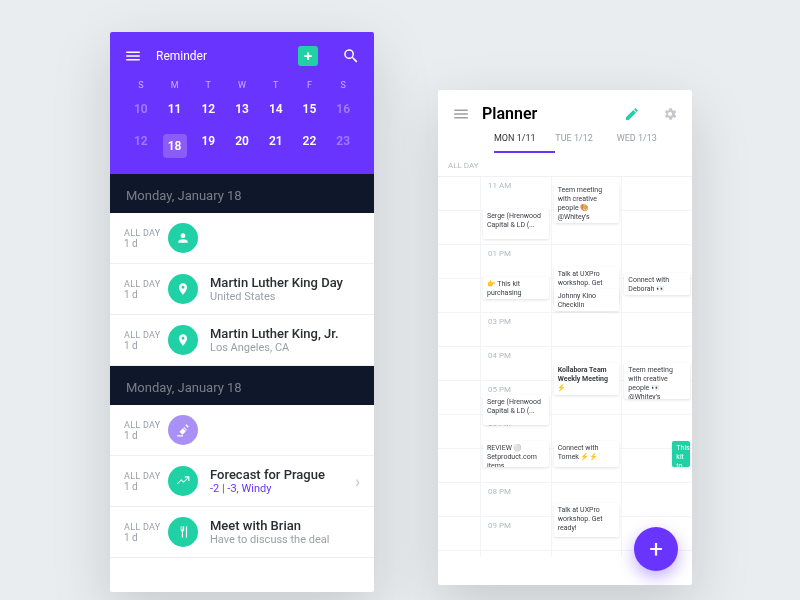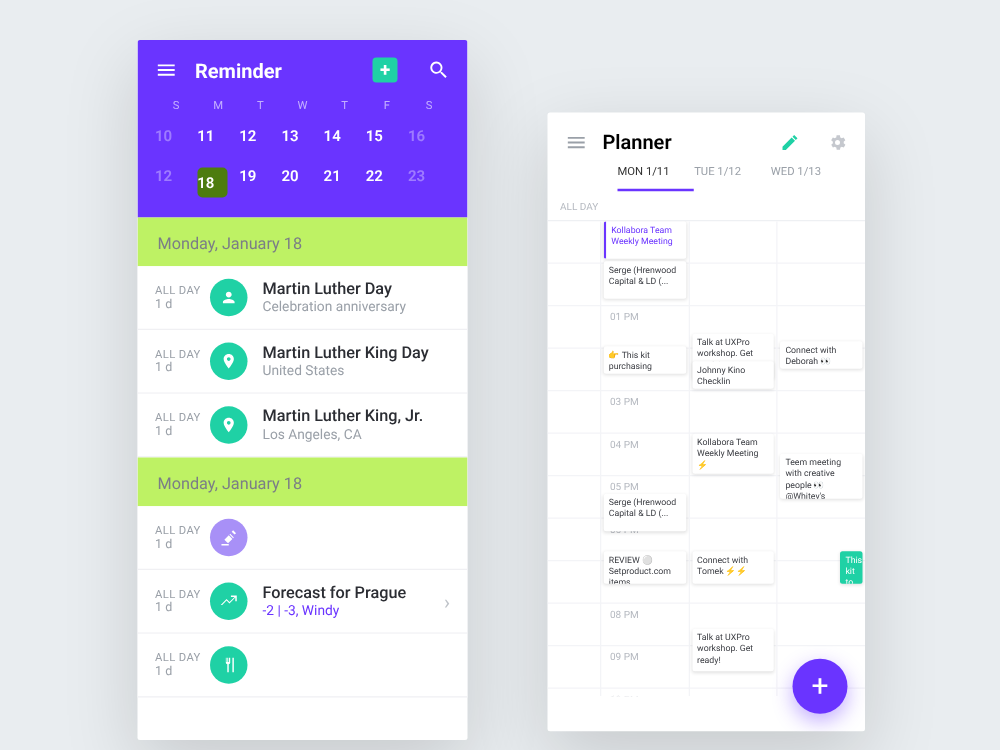--- a/index.html
+++ b/index.html
@@ -4,30 +4,30 @@
 <style>
 * { margin:0; padding:0; box-sizing:border-box; font-family:-apple-system,BlinkMacSystemFont,"Segoe UI",Roboto,sans-serif; }
 body { background:#e9edf0; width:800px; height:600px; overflow:hidden; position:relative; }
 .phone { position:absolute; background:#fff; border-radius:2px; box-shadow:0 20px 60px rgba(0,0,0,0.15); overflow:hidden; }
 .phone-left { left:110px; top:32px; width:264px; height:560px; }
 .phone-right { left:438px; top:90px; width:254px; height:495px; }
 
 
 .cal-head { background:#6a34ff; color:#fff; padding:14px 14px 10px; }
 .cal-top { display:flex; align-items:center; gap:14px; }
-.cal-top .title { font-size:16px; font-weight:700; flex:1; }
+.cal-top .title { font-size:12px; font-weight:400; flex:1; }
 .icon-btn { cursor:pointer; display:flex; align-items:center; justify-content:center; }
 .add-sq { width:20px; height:20px; background:#1fd1a5; color:#fff; border-radius:3px; display:flex; align-items:center; justify-content:center; font-size:15px; font-weight:700; }
 .wk-row { display:flex; margin-top:14px; font-size:9px; opacity:.6; }
 .wk-row span { flex:1; text-align:center; }
 .d-row { display:flex; margin-top:6px; }
-.d-cell { flex:1; padding:6px 0; font-size:12px; font-weight:600; color:#fff; }
+.d-cell { flex:1; text-align:center; padding:6px 0; font-size:12px; font-weight:600; color:#fff; }
 .d-cell.dim { opacity:.35; }
-.d-cell.sel span { background:#4d7c0f; display:inline-block; width:24px; height:24px; line-height:24px; border-radius:4px; }
-.sec-title { padding:14px 16px 10px; font-size:13px; color:#7b7e86; background:#bef264; }
+.d-cell.sel span { background:#8b5cf6; display:inline-block; width:24px; height:24px; line-height:24px; border-radius:4px; }
+.sec-title { padding:14px 16px 10px; font-size:13px; color:#7b7e86; background:#0f172a; }
 .ev { display:flex; align-items:center; padding:10px 14px; border-bottom:1px solid #f0f0f3; background:#fff; }
 .ev-meta { width:44px; }
 .ev-meta .b { font-size:9px; color:#9aa0a8; letter-spacing:.3px; }
 .ev-meta .d { font-size:10px; color:#9aa0a8; }
 .ev-ic { width:30px; height:30px; border-radius:50%; display:flex; align-items:center; justify-content:center; margin-right:12px; color:#fff; }
 .ev-ic svg { width:14px; height:14px; fill:#fff; }
 .ev-tx .t { font-size:13px; color:#2b2d33; font-weight:500; }
 .ev-tx .s { font-size:11px; color:#9aa0a8; }
 .ev-tx .s.accent { color:#6a34ff; }
 .chev { margin-left:auto; color:#bfc3c9; }
@@ -106,24 +106,20 @@
       <div class="ev">
       <div class="ev-meta">
           <div class="b">ALL DAY</div>
           <div class="d">1 d</div>
         </div>
       <div class="ev-ic" style="background:#1fd1a5">
           <svg viewBox="0 0 24 24">
             <path d="M12 12c2.2 0 4-1.8 4-4s-1.8-4-4-4-4 1.8-4 4 1.8 4 4 4zm0 2c-2.7 0-8 1.3-8 4v2h16v-2c0-2.7-5.3-4-8-4z"></path>
           </svg>
         </div>
-      <div class="ev-tx">
-          <div class="t">Martin Luther Day</div>
-          <div class="s">Celebration anniversary</div>
-        </div>
 
     </div>
       <div class="ev">
       <div class="ev-meta">
           <div class="b">ALL DAY</div>
           <div class="d">1 d</div>
         </div>
       <div class="ev-ic" style="background:#1fd1a5">
           <svg viewBox="0 0 24 24">
             <path d="M12 2C8 2 5 5 5 9c0 5 7 13 7 13s7-8 7-13c0-4-3-7-7-7zm0 9.5c-1.4 0-2.5-1.1-2.5-2.5S10.6 6.5 12 6.5s2.5 1.1 2.5 2.5S13.4 11.5 12 11.5z"></path>
@@ -182,20 +178,24 @@
     </div>
       <div class="ev">
       <div class="ev-meta">
           <div class="b">ALL DAY</div>
           <div class="d">1 d</div>
         </div>
       <div class="ev-ic" style="background:#1fd1a5">
           <svg viewBox="0 0 24 24">
             <path d="M8 2v7c0 1 1 2 2 2v11h2V11c1 0 2-1 2-2V2h-2v6h-1V2h-1v6H9V2zm9 0v20h2V2z"></path>
           </svg>
+        </div>
+      <div class="ev-tx">
+          <div class="t">Meet with Brian</div>
+          <div class="s">Have to discuss the deal</div>
         </div>
 
     </div>
     </div>
 </div>
 
 <div class="phone phone-right">
   <div class="pl-head">
     <div class="pl-top">
       <div class="icon-btn">
@@ -256,30 +256,30 @@
         </div>
         <div class="hour">
           <div class="hl">09 PM</div>
         </div>
         <div class="hour">
           <div class="hl">10 PM</div>
         </div>
       </div>
     <div class="cols" id="cols">
         <div class="col">
-          <div class="card purple" style="top: 0px; height: 30px;">Kollabora Team Weekly Meeting</div>
           <div class="card" style="top: 32px; height: 30px;">Serge (Hrenwood Capital &amp; LD (...</div>
           <div class="card" style="top: 100px; height: 22px;">👉 This kit purchasing</div>
           <div class="card" style="top: 218px; height: 30px;">Serge (Hrenwood Capital &amp; LD (...</div>
           <div class="card" style="top: 264px; height: 26px;">REVIEW ⚪ Setproduct.com items</div>
         </div>
         <div class="col">
+          <div class="card" style="top: 6px; height: 40px;">Teem meeting with creative people 🎨 @Whitey's</div>
           <div class="card" style="top: 90px; height: 36px;">Talk at UXPro workshop. Get ready!</div>
           <div class="card" style="top: 112px; height: 22px;">Johnny Kino Checklin</div>
-          <div class="card" style="top: 170px; height: 32px;">Kollabora Team Weekly Meeting ⚡</div>
+          <div class="card" style="top: 186px; height: 32px; font-weight: bold;">Kollabora Team Weekly Meeting ⚡</div>
           <div class="card" style="top: 264px; height: 26px;">Connect with Tomek ⚡⚡</div>
           <div class="card" style="top: 326px; height: 34px;">Talk at UXPro workshop. Get ready!</div>
         </div>
         <div class="col">
           <div class="card" style="top: 96px; height: 22px;">Connect with Deborah 👀</div>
           <div class="card" style="top: 186px; height: 36px;">Teem meeting with creative people 👀 @Whitey's</div>
           <div class="card green" style="top: 264px; height: 26px; margin-left: 48px;">This kit to purchase</div>
         </div>
       </div>
   </div>

